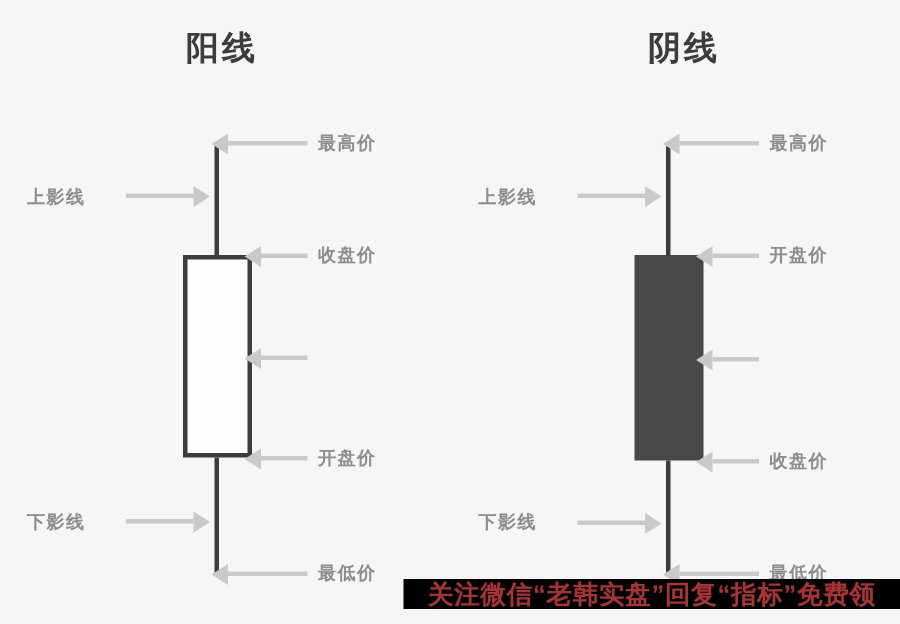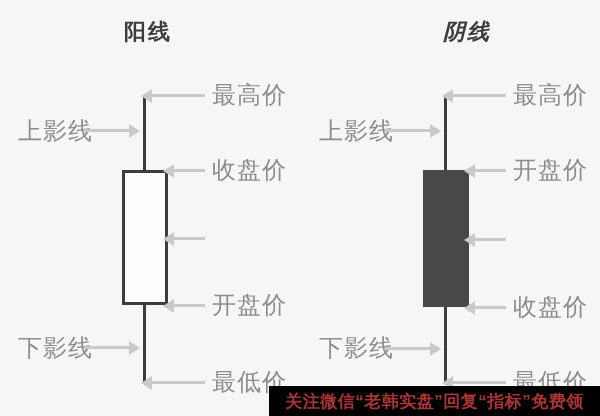--- a/index.html
+++ b/index.html
@@ -18,37 +18,37 @@
   .body-yang{
     position:absolute;box-sizing:border-box;
     background:var(--yang-fill,#fdfdfe);
     border:3px solid var(--candle-stroke,#3d3d40);
   }
   .body-yin{
     position:absolute;box-sizing:border-box;
     background:var(--yin-fill,#48484b);
   }
   .lbl{
-    position:absolute;font-size:24px;line-height:20px;
+    position:absolute;font-size:12px;line-height:20px;
     color:var(--label,#8d8d8d);letter-spacing:1px;white-space:nowrap;
-    font-weight:400;
+    font-weight:700;
   }
   .arrow{position:absolute;height:3px;background:var(--arrow,#c9c9c9);}
   .arrow.pl::before{
     content:"";position:absolute;left:-11px;top:-5px;width:0;height:0;
     border-top:7px solid transparent;border-bottom:7px solid transparent;
     border-right:11px solid var(--arrow,#c9c9c9);
   }
   .arrow.pr::after{
     content:"";position:absolute;right:-11px;top:-5px;width:0;height:0;
     border-top:7px solid transparent;border-bottom:7px solid transparent;
     border-left:11px solid var(--arrow,#c9c9c9);
   }
   .wm{
-    position:absolute;left:269px;top:386px;width:331px;height:30px;
+    position:absolute;left:269px;top:386px;width:331px;height:20px;
     background:var(--watermark-bg,#000);color:var(--watermark-text,#a93434);
     font-size:17px;font-weight:bold;letter-spacing:0.5px;
     display:flex;align-items:center;justify-content:center;
     z-index:5;white-space:nowrap;
   }
 </style>
 </head>
 <body>
 
 <div class="stage">
@@ -75,21 +75,21 @@
     <div class="lbl" style="left:212px;top:295px;">开盘价</div>
 
     <div class="lbl" style="left:18px;top:338px;">下影线</div>
     <div class="arrow pr" style="left:84px;top:346px;width:45px;"></div>
 
     <div class="arrow pl" style="left:152px;top:381px;width:53px;"></div>
     <div class="lbl" style="left:212px;top:372px;">最低价</div>
   </div>
 
   <div class="panel">
-    <div class="ttl" style="left:407px;top:17px;font-style:italic;">阴线</div>
+    <div class="ttl" style="left:396px;top:17px;">阴线</div>
 
     <div class="wick" style="left:444px;top:95px;height:75px;"></div>
     <div class="body-yin" style="left:423px;top:170px;width:46px;height:137px;"></div>
     <div class="wick" style="left:444px;top:307px;height:76px;"></div>
 
     <div class="arrow pl" style="left:453px;top:94px;width:53px;"></div>
     <div class="lbl" style="left:513px;top:85px;">最高价</div>
 
     <div class="lbl" style="left:319px;top:121px;">上影线</div>
     <div class="arrow pr" style="left:385px;top:129px;width:45px;"></div>

